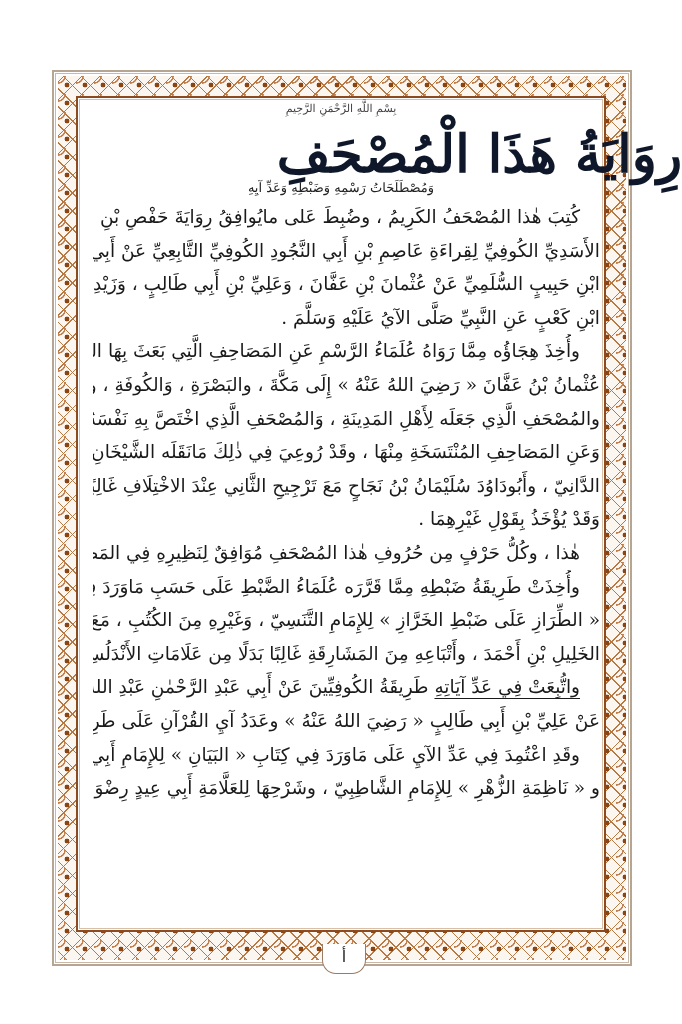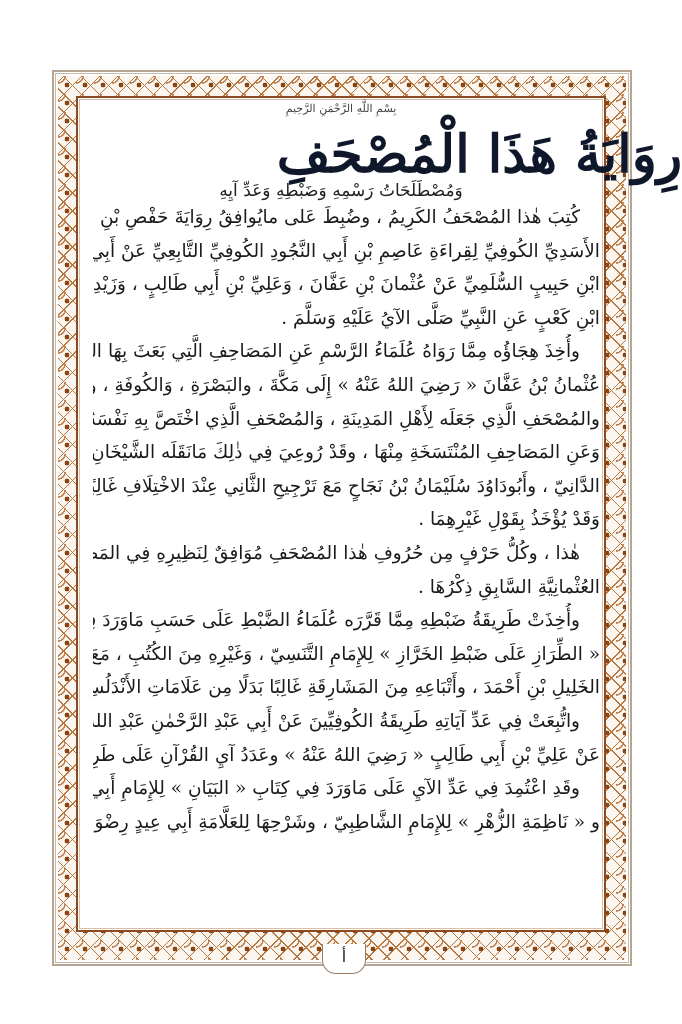--- a/index.html
+++ b/index.html
@@ -20,27 +20,27 @@
   .inner-shadow { position:absolute; inset:1px; border:1px solid #d9bfa8; box-sizing:border-box; }
   .page-tab { position:absolute; left:270px; bottom:-8px; width:44px; height:30px;
               background:#fff; border:1.5px solid #9b7a62; border-top:none;
               border-radius:0 0 14px 14px; box-sizing:border-box; text-align:center;
               font-size:16px; line-height:26px; color:#222; }
   .bismillah { position:absolute; left:0; right:0; top:102px; text-align:center;
                font-size:11px; color:#444; direction:rtl; letter-spacing:0.5px; }
   .title { position:absolute; left:0; right:0; top:128px; text-align:right;
            font-size:52px; font-weight:bold; color:#0f172a; direction:rtl; line-height:52px; }
   .subtitle { position:absolute; left:0; right:0; top:180px; text-align:center;
-              font-size:17px; direction:rtl; color:#222; }
+              font-size:13px; direction:rtl; color:#222; }
   .body-text { position:absolute; left:93px; width:507px; top:200px; direction:rtl; }
   .line { height:33.6px; line-height:33.6px; font-size:18.5px; white-space:nowrap;
           text-align:justify; text-align-last:justify; overflow:hidden; }
   .line.indent { padding-right:20px; }
   .line.short { text-align-last:right; }
-  .u { text-underline-offset:5px; }
+  .u { text-decoration:underline; text-underline-offset:5px; }
 </style>
 </head>
 <body>
 
 <div class="page-frame">
   <div class="outer-line"></div>
   <div class="outer-line2"></div>
   <div class="band"></div>
   <div class="inner-area">
     <div class="inner-shadow"></div>
@@ -59,21 +59,20 @@
   <div class="line">الأَسَدِيِّ الكُوفِيِّ لِقِراءَةِ عَاصِمِ بْنِ أَبِي النَّجُودِ الكُوفِيِّ التَّابِعِيِّ عَنْ أَبِي عَبْدِ الرَّحْمٰنِ عَبْدِ اللهِ</div>
   <div class="line">ابْنِ حَبِيبٍ السُّلَمِيِّ عَنْ عُثْمانَ بْنِ عَفَّانَ ، وَعَلِيِّ بْنِ أَبِي طَالِبٍ ، وَزَيْدِ بْنِ ثَابِتٍ ، وَأُبَيِّ</div>
   <div class="line short">ابْنِ كَعْبٍ عَنِ النَّبِيِّ صَلَّى الآيُ عَلَيْهِ وَسَلَّمَ .</div>
   <div class="line indent">وأُخِذَ هِجَاؤُه مِمَّا رَوَاهُ عُلَمَاءُ الرَّسْمِ عَنِ المَصَاحِفِ الَّتِي بَعَثَ بِهَا الخَلِيفَةُ الرَّاشِدُ</div>
   <div class="line">عُثْمانُ بْنُ عَفَّانَ « رَضِيَ اللهُ عَنْهُ » إِلَى مَكَّةَ ، والبَصْرَةِ ، وَالكُوفَةِ ، والشَّامِ ،</div>
   <div class="line">والمُصْحَفِ الَّذِي جَعَلَه لِأَهْلِ المَدِينَةِ ، وَالمُصْحَفِ الَّذِي اخْتَصَّ بِهِ نَفْسَهُ ،</div>
   <div class="line">وَعَنِ المَصَاحِفِ المُنْتَسَخَةِ مِنْهَا ، وقَدْ رُوعِيَ فِي ذٰلِكَ مَانَقَلَه الشَّيْخَانِ : أَبُوعَمْرٍو</div>
   <div class="line">الدَّانِيّ ، وأَبُودَاوُدَ سُلَيْمَانُ بْنُ نَجَاحٍ مَعَ تَرْجِيحِ الثَّانِي عِنْدَ الاخْتِلَافِ غَالِبًا ،</div>
   <div class="line short">وَقَدْ يُؤْخَذُ بِقَوْلِ غَيْرِهِمَا .</div>
   <div class="line indent">هٰذا ، وكُلُّ حَرْفٍ مِن حُرُوفِ هٰذا المُصْحَفِ مُوَافِقٌ لِنَظِيرِهِ فِي المَصَاحِفِ</div>
-  <div class="line short">العُثْمانِيَّةِ السَّابِقِ ذِكْرُهَا .</div>
   <div class="line indent">وأُخِذَتْ طَرِيقَةُ ضَبْطِهِ مِمَّا قَرَّرَه عُلَمَاءُ الضَّبْطِ عَلَى حَسَبِ مَاوَرَدَ فِي كِتَابِ</div>
   <div class="line">« الطِّرَازِ عَلَى ضَبْطِ الخَرَّازِ » لِلإِمَامِ التَّنَسِيّ ، وَغَيْرِهِ مِنَ الكُتُبِ ، مَعَ الأَخْذِ بِعَلَامَاتِ</div>
   <div class="line">الخَلِيلِ بْنِ أَحْمَدَ ، وأَتْبَاعِهِ مِنَ المَشَارِقَةِ غَالِبًا بَدَلًا مِن عَلَامَاتِ الأَنْدَلُسِيِّينَ والمَغَارِبَةِ .</div>
   <div class="line indent"><span class="u">واتُّبِعَتْ فِي عَدِّ آيَاتِهِ</span><span> طَرِيقَةُ الكُوفِيِّينَ عَنْ أَبِي عَبْدِ الرَّحْمٰنِ عَبْدِ اللهِ بْنِ حَبِيبٍ السُّلَمِيِّ</span></div>
   <div class="line short">عَنْ عَلِيِّ بْنِ أَبِي طَالِبٍ « رَضِيَ اللهُ عَنْهُ » وعَدَدُ آيِ القُرْآنِ عَلَى طَرِيقَتِهِمْ « ٦٢٣٦ » آيَةً .</div>
   <div class="line indent">وقَدِ اعْتُمِدَ فِي عَدِّ الآيِ عَلَى مَاوَرَدَ فِي كِتَابِ « البَيَانِ » لِلإِمَامِ أَبِي عَمْرٍو الدَّانِيّ</div>
   <div class="line">و « نَاظِمَةِ الزُّهْرِ » لِلإِمَامِ الشَّاطِبِيّ ، وشَرْحِهَا لِلعَلَّامَةِ أَبِي عِيدٍ رِضْوَانَ المُخَلِّلَاتِيّ</div>
 </div>
 
 </body></html>

